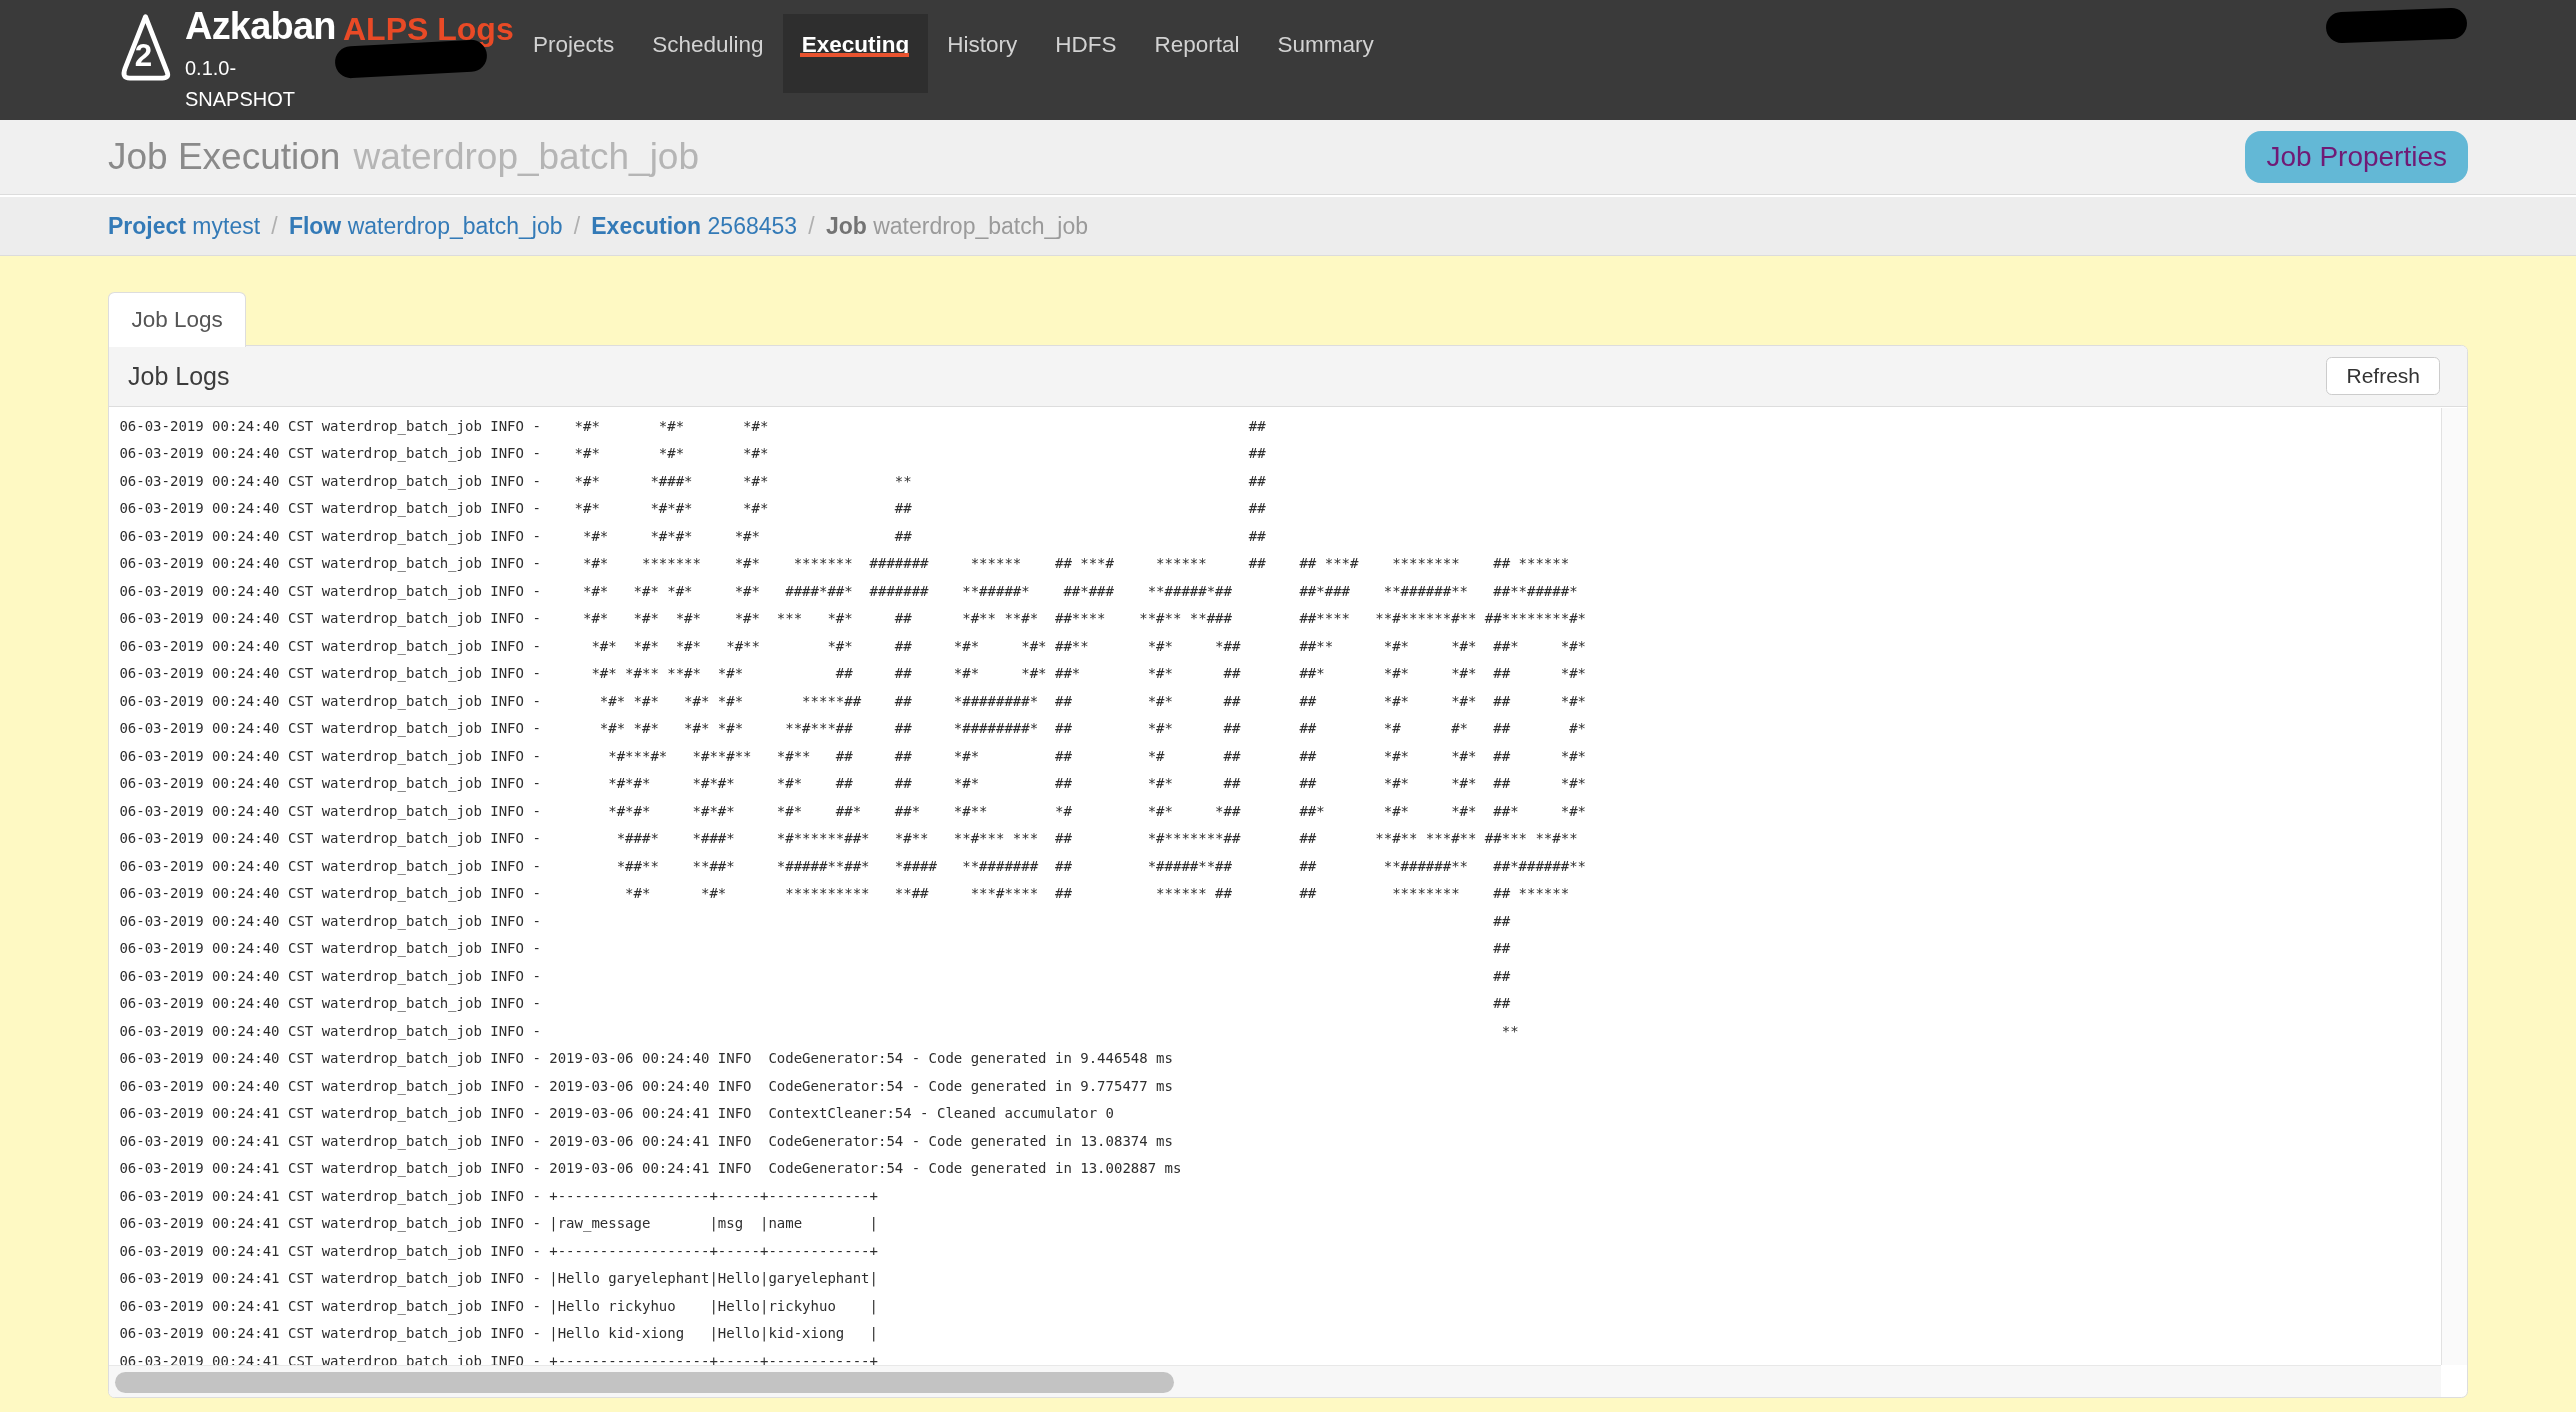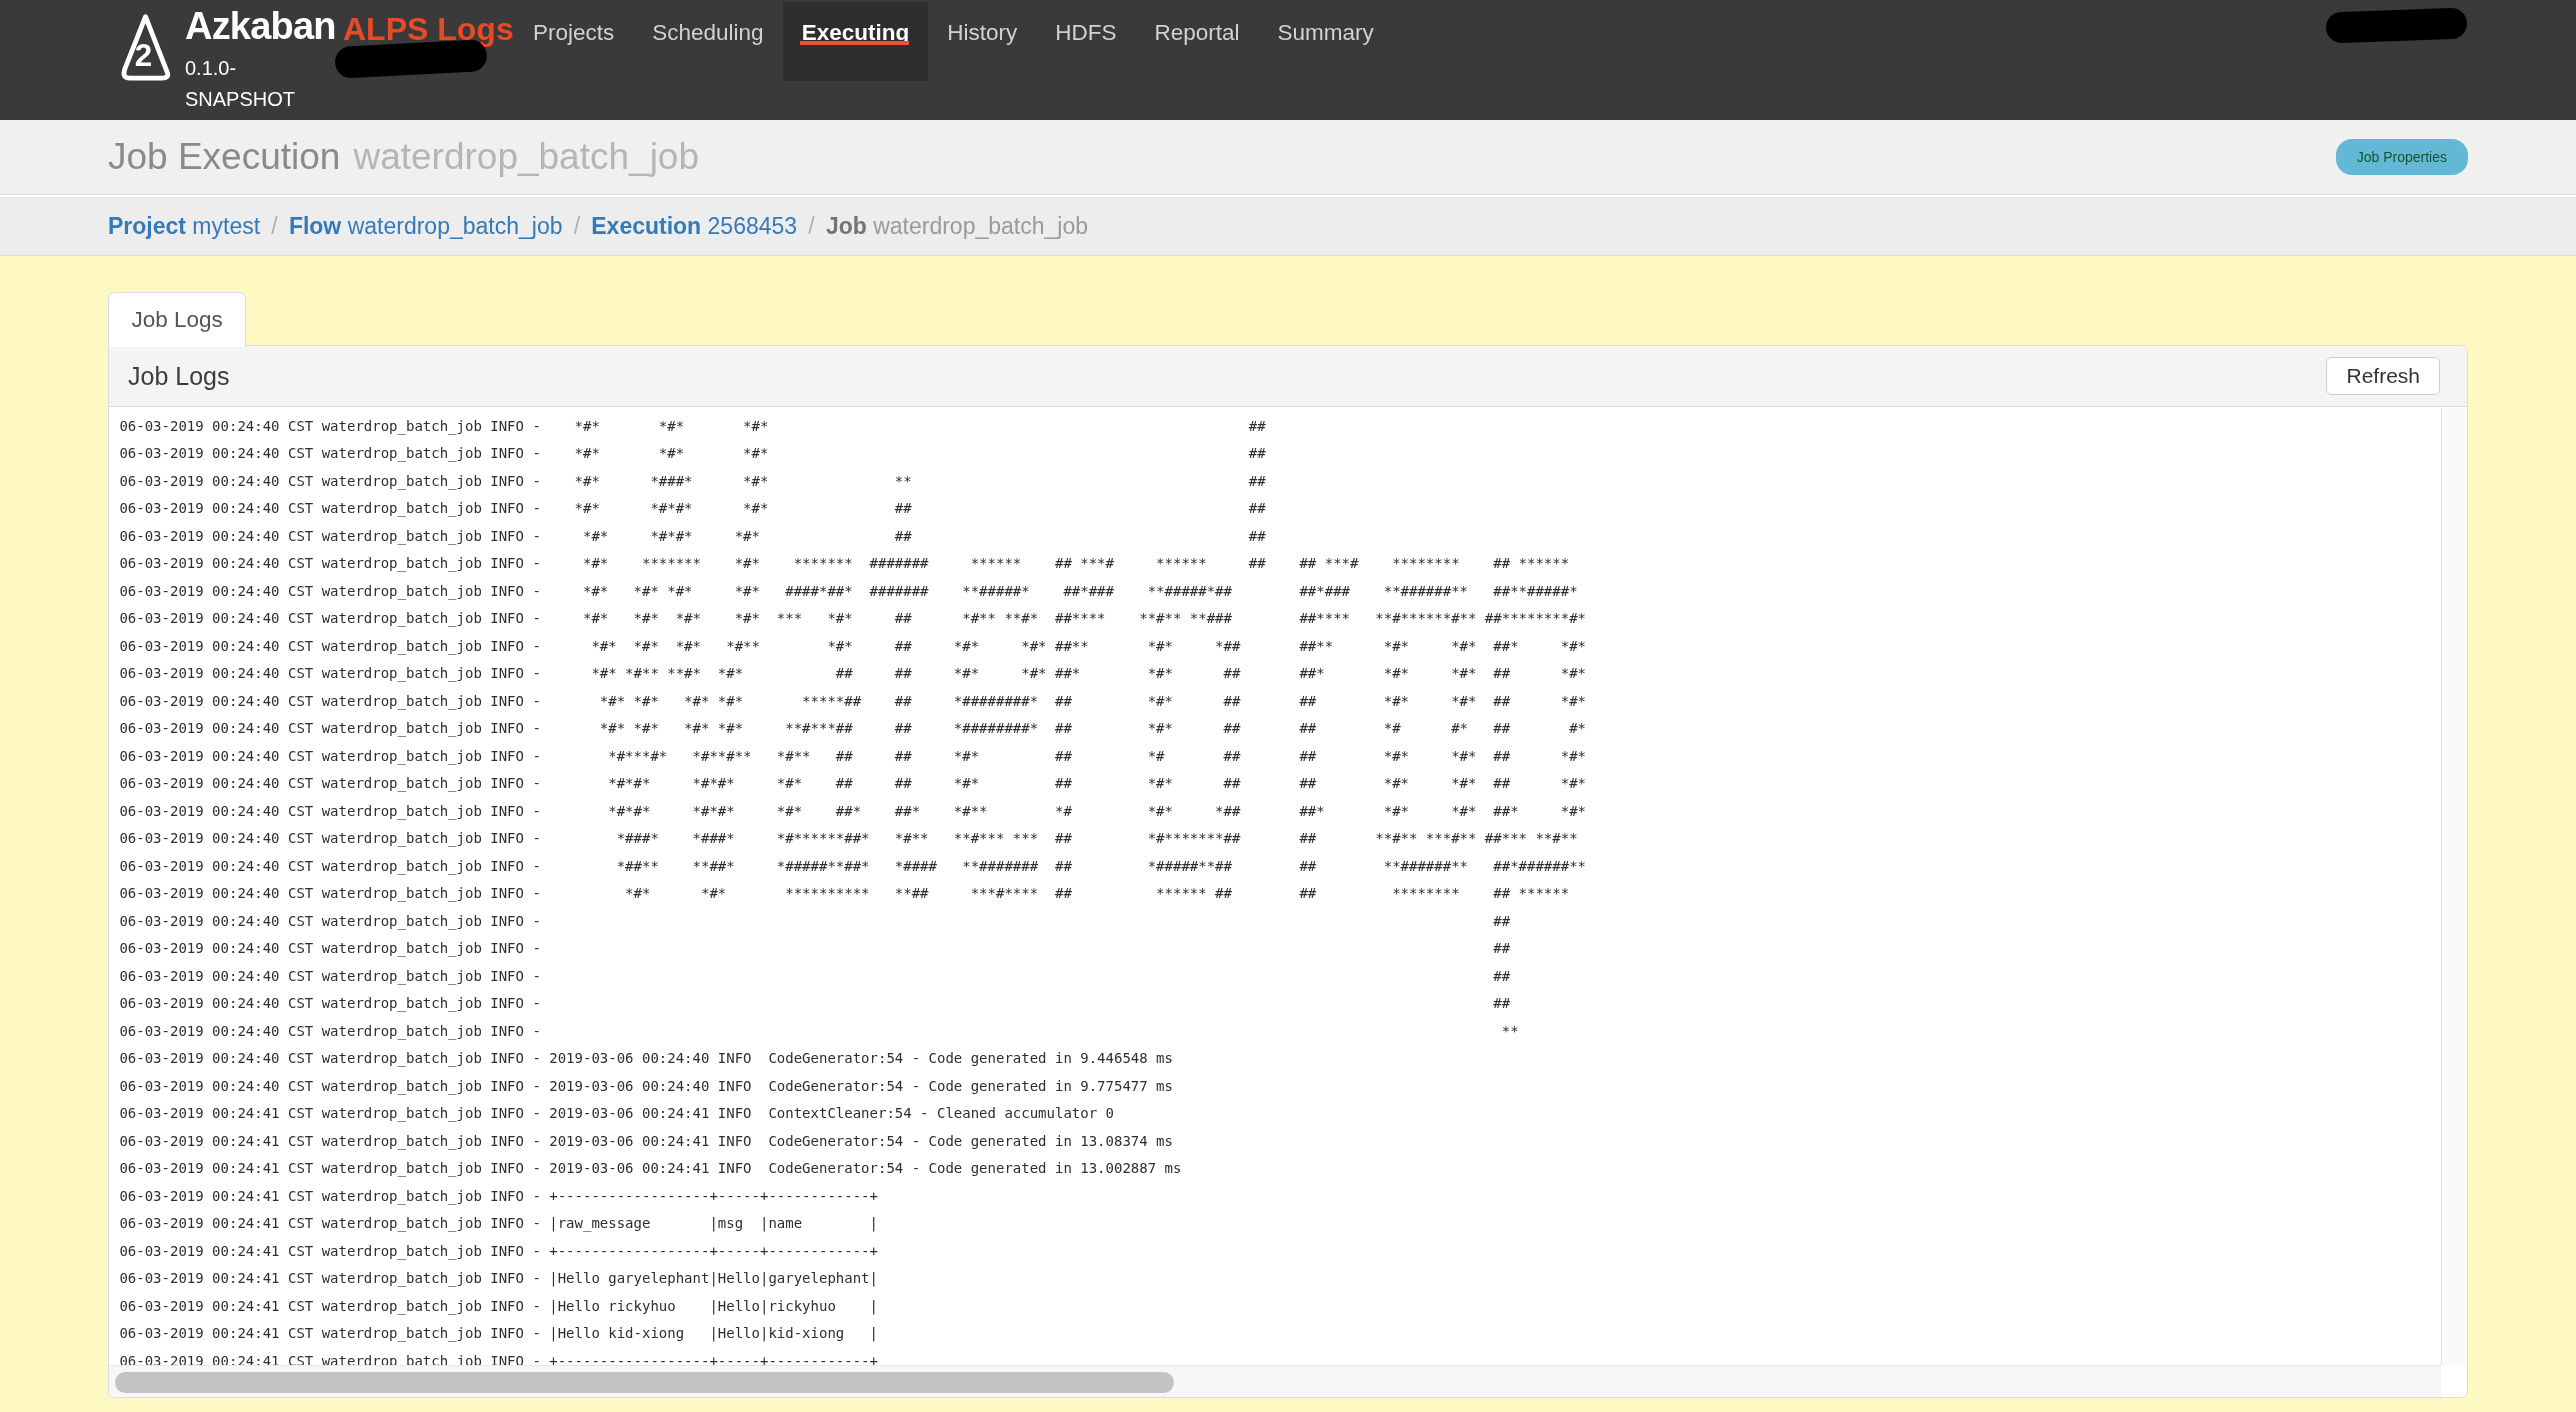--- a/index.html
+++ b/index.html
@@ -11,30 +11,30 @@
 
   
   .navbar{position:absolute;left:0;top:0;width:100%;height:120px;background:var(--nav-bg)}
   .logo{position:absolute;left:119px;top:11.2px;width:53px;height:74px}
   .brand-name{position:absolute;left:185px;top:4.8px;font-size:38px;font-weight:bold;color:#fff;letter-spacing:-0.8px}
   .brand-alps{position:absolute;left:343px;top:11.2px;font-size:32px;font-weight:bold;color:var(--alps)}
   .brand-version{position:absolute;left:185px;top:53px;font-size:20px;line-height:30.5px;color:#fff}
   .blob{position:absolute;background:#000;border-radius:16px}
   .blob-brand{left:335px;top:43px;width:152px;height:32px;transform:rotate(-3deg)}
   .blob-user{left:2326px;top:9.6px;width:141px;height:30.5px;transform:rotate(-2deg)}
-  .nav-items{position:absolute;left:514px;top:2px;height:79px;display:flex}
+  .nav-items{position:absolute;left:514px;top:14px;height:79px;display:flex}
   .nav-item{position:relative;height:79px;padding:17.7px 19px 0 19px;font-size:22.5px;color:#d2d2d2;cursor:pointer;white-space:nowrap}
   .nav-item.active{background:#2e2e2e;color:#fff;font-weight:bold}
   .nav-item.active::after{content:"";position:absolute;left:17.7px;right:19px;top:39px;height:4px;background:var(--accent)}
 
   
   .title-band{position:absolute;left:0;top:120px;width:100%;height:75px;background:#f0f0f0;border-bottom:0.8px solid #dcdcdc;display:flex;align-items:center;padding:0 108px}
   .page-title{font-size:37px;color:#8a8a8a}
   .page-subtitle{font-size:37px;color:#b5b5b5;margin-left:13px;font-weight:normal}
-  .job-props-btn{margin-left:auto;background:var(--info-btn);color:#14532d;border:none;border-radius:16px;font-size:14px;padding:10.4px 21px;font-family:"Liberation Sans",sans-serif;cursor:pointer}
+  .job-props-btn{margin-left:auto;background:var(--info-btn);color:#701a75;border:none;border-radius:16px;font-size:28px;padding:10.4px 21px;font-family:"Liberation Sans",sans-serif;cursor:pointer}
 
   
   .bread-band{position:absolute;left:0;top:197px;width:100%;height:59px;background:#ededed;border-bottom:0.8px solid #dcdcdc;display:flex;align-items:center;padding:0 108px;font-size:23px}
   .crumb.link{color:var(--link);cursor:pointer}
   .crumb.plain{color:#9a9a9a}
   .crumb.plain b{color:#737373}
   .crumb b{font-weight:bold}
   .crumb-sep{color:#b0b0b0;padding:0 11.2px}
 
   

